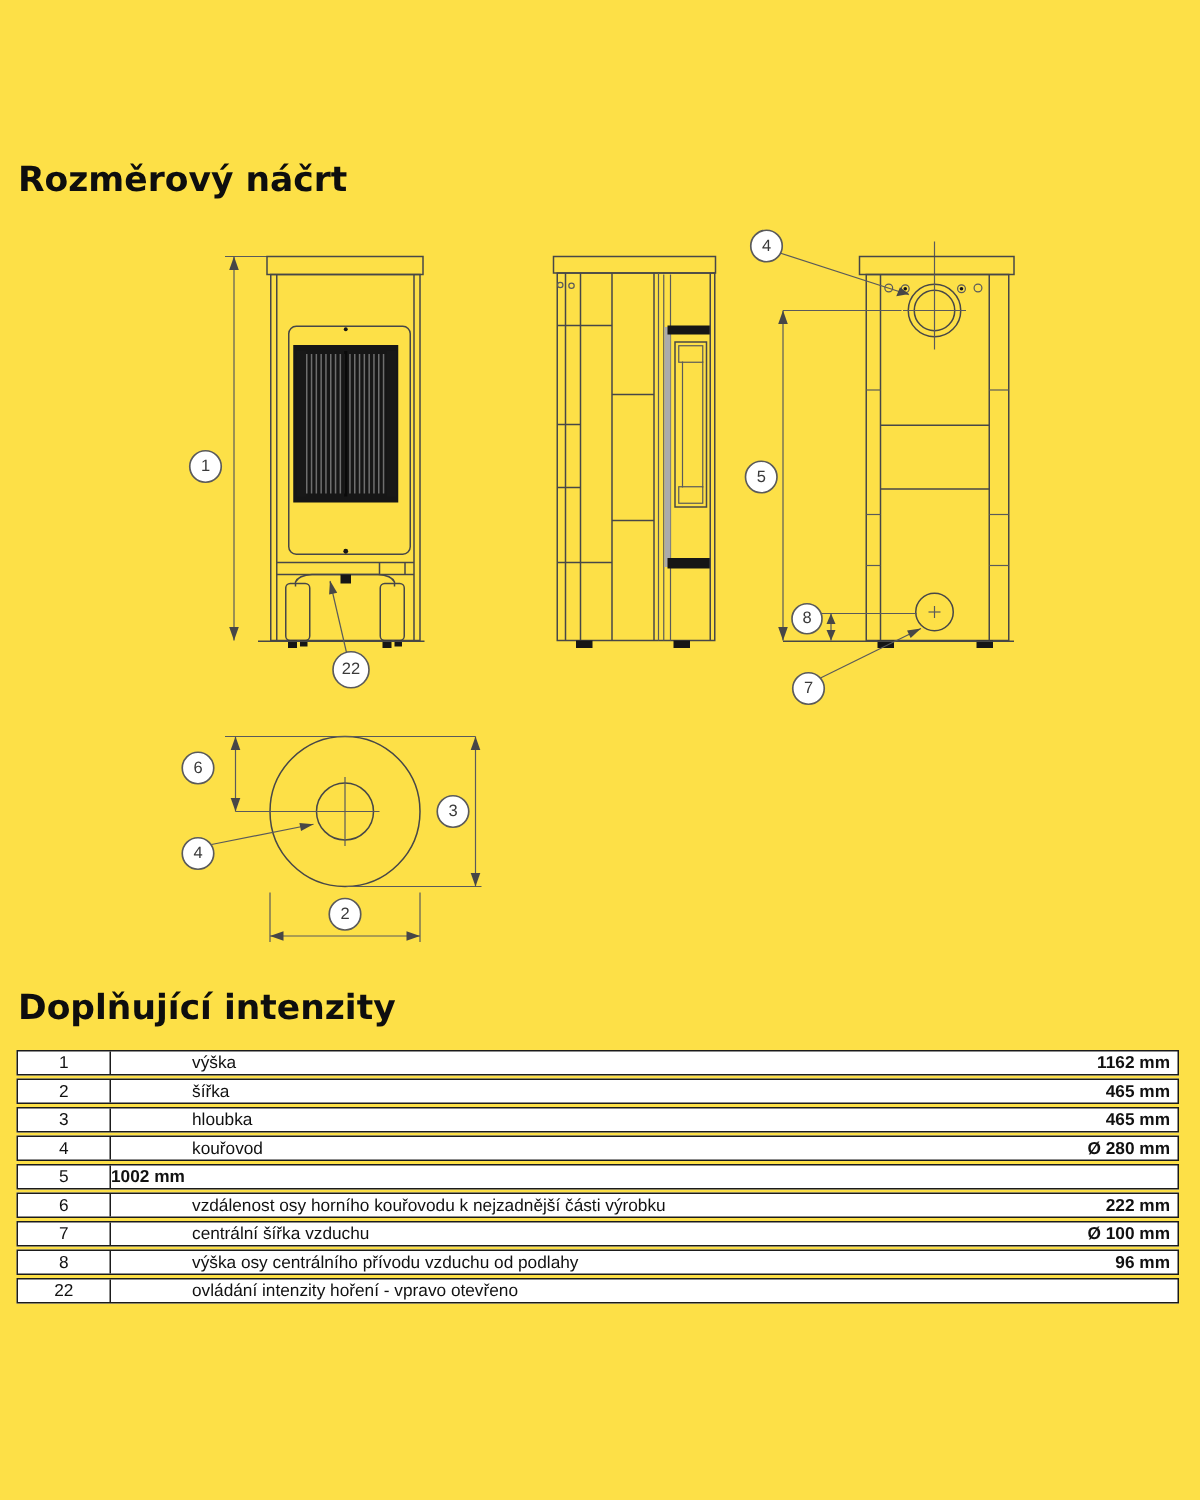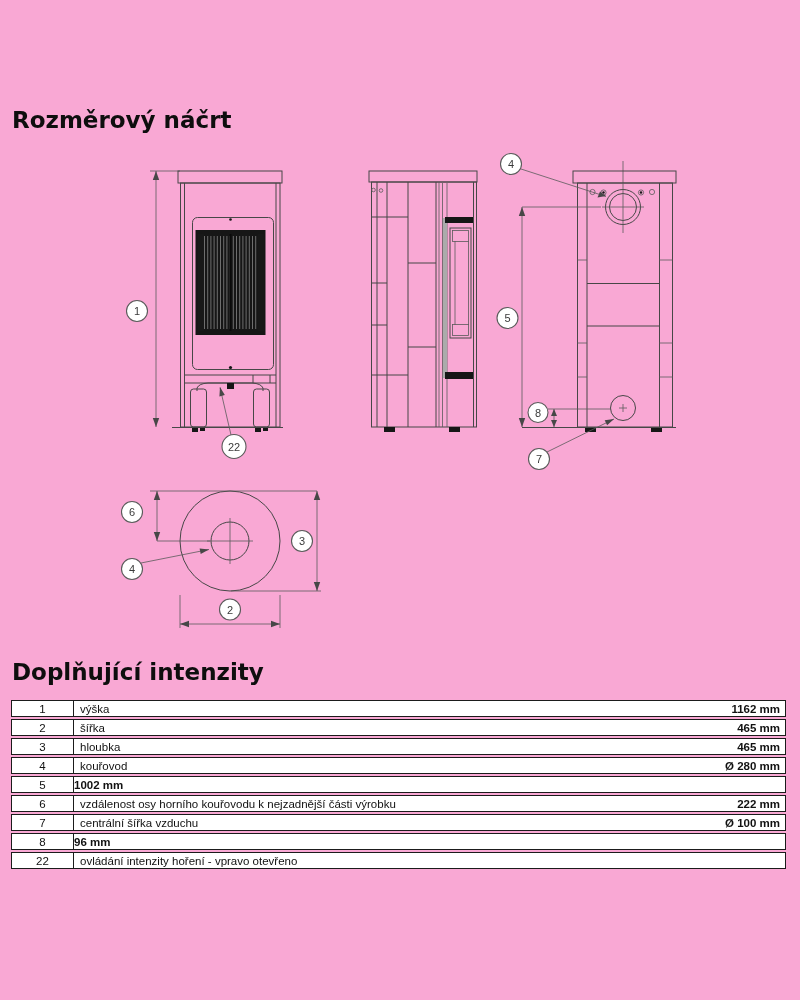--- a/index.html
+++ b/index.html
@@ -1,37 +1,37 @@
 <!DOCTYPE html>
 <html><head>
 <meta charset="utf-8">
 <style>
   html,body{margin:0;padding:0;background:#fff;}
-  .page{position:relative;width:800px;height:1000px;background:#f9a8d4;overflow:hidden;
+  .page{position:relative;width:800px;height:1000px;background:#fde047;overflow:hidden;
         font-family:"Liberation Sans",sans-serif;}
   .sec-title{position:absolute;left:12px;margin:0;font-family:"DejaVu Sans",sans-serif;
              font-weight:bold;font-size:23px;color:#0e0e0e;line-height:1.2;}
   #title1{top:107px;}
   #title2{top:659px;}
 
   svg{position:absolute;left:0;top:0;}
   .ln{stroke:#474747;stroke-width:1;fill:none;}
   .lnt{stroke:#5a5a5a;stroke-width:0.8;fill:none;}
   .blk{fill:#161616;stroke:none;}
   .arw{fill:#474747;stroke:none;}
   .co{fill:#ffffff;stroke:#5a5a5a;stroke-width:1.1;}
   .cot{fill:#3a3a3a;font-family:"Liberation Sans",sans-serif;font-size:11px;}
   .gray{fill:#ababab;stroke:none;}
 
   .dtable{position:absolute;left:11px;top:700px;width:775px;color:#111;}
   .trow{display:flex;align-items:stretch;box-sizing:border-box;height:17px;
         border:1.5px solid #1b1b1b;margin-bottom:2px;background:#fff;font-size:11.5px;}
   .tnum{flex:0 0 61px;border-right:1.5px solid #1b1b1b;display:flex;
         align-items:center;justify-content:center;}
-  .tdesc{flex:1;display:flex;align-items:center;padding-left:6px;}
+  .tdesc{flex:1;display:flex;align-items:center;padding-left:6px;margin-left:48px;}
   .tval{display:flex;align-items:center;justify-content:flex-end;padding-right:5px;white-space:nowrap;font-weight:bold;}
 </style>
 </head>
 <body>
 
 <div class="page">
 
   <h1 class="sec-title" id="title1">Rozměrový náčrt</h1>
 
   <svg width="800" height="660" viewBox="0 0 800 660">
@@ -287,20 +287,21 @@
       <div class="tdesc">vzdálenost osy horního kouřovodu k nejzadnější části výrobku</div>
       <div class="tval">222 mm</div>
     </div>
     <div class="trow">
       <div class="tnum">7</div>
       <div class="tdesc">centrální šířka vzduchu</div>
       <div class="tval">Ø 100 mm</div>
     </div>
     <div class="trow">
       <div class="tnum">8</div>
+      <div class="tdesc">výška osy centrálního přívodu vzduchu od podlahy</div>
       <div class="tval">96 mm</div>
     </div>
     <div class="trow">
       <div class="tnum">22</div>
       <div class="tdesc">ovládání intenzity hoření - vpravo otevřeno</div>
       <div class="tval"></div>
     </div>
   </div>
 
 </div>

